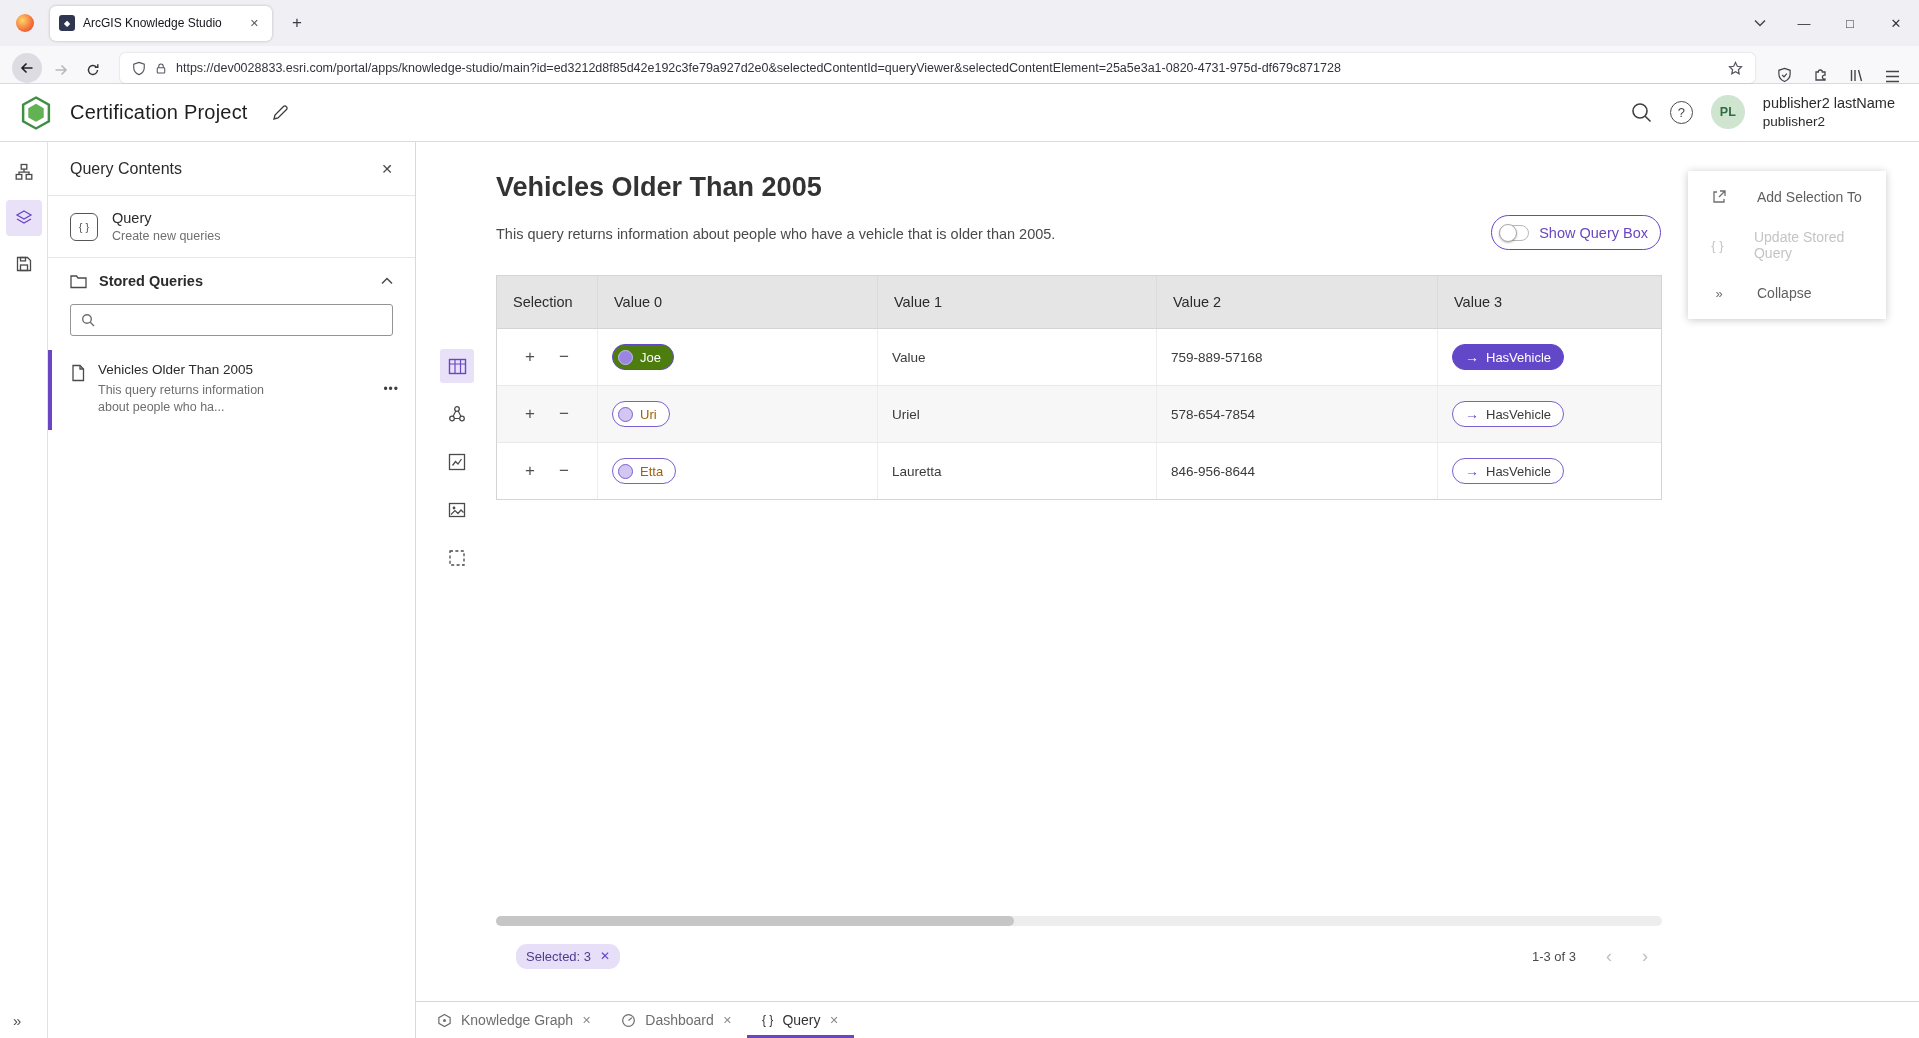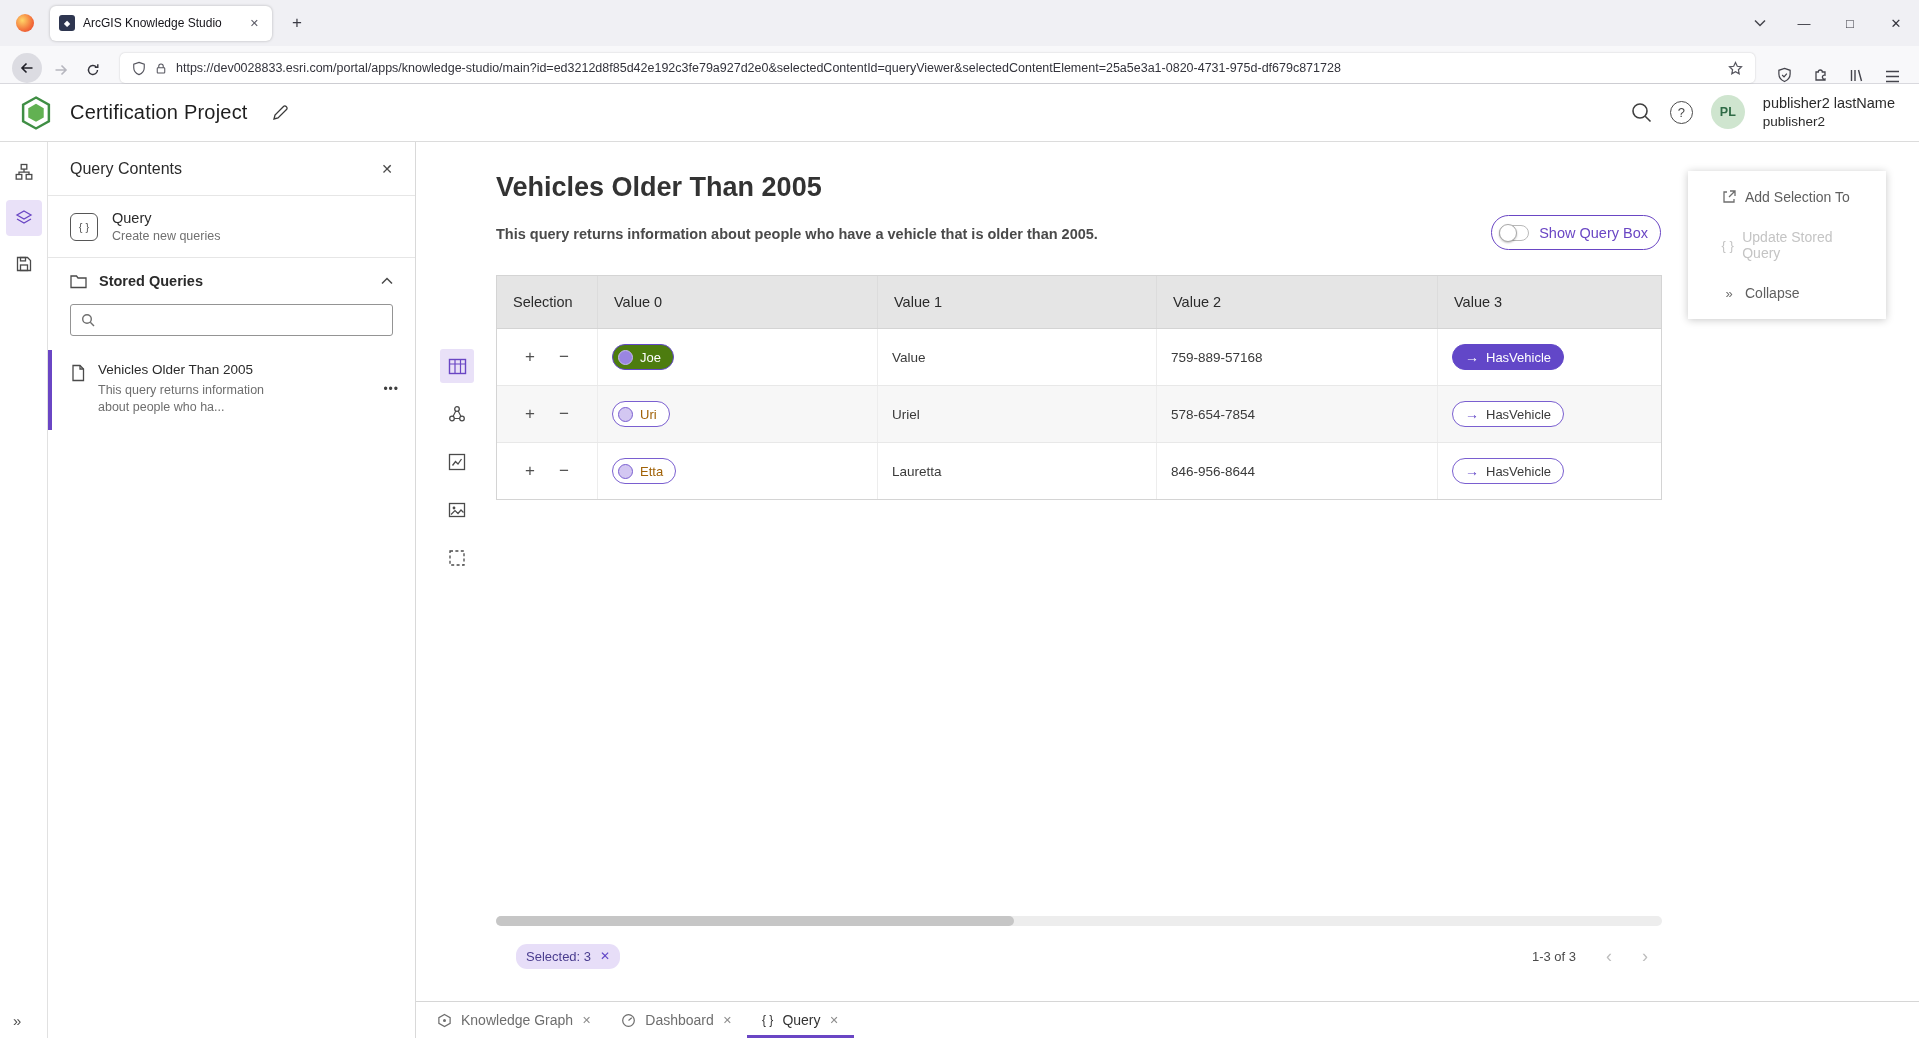--- a/index.html
+++ b/index.html
@@ -66,21 +66,21 @@
   .sq-item { position:relative; display:flex; gap:12px; padding:12px 16px 14px 22px; background:#fff; }
   .sq-item::before { content:""; position:absolute; left:0; top:0; bottom:0; width:4px; background:#6a46c4; }
   .sq-icon { color:#4a4a4a; flex:none; margin-top:2px; }
   .sq-title { font-size:13.5px; color:#2b2b2b; }
   .sq-desc { font-size:12.5px; color:#6e6e6e; line-height:1.35; margin-top:5px; width:190px; }
   .sq-menu { margin-left:auto; align-self:center; color:#3f3f3f; font-size:12px; letter-spacing:1px; }
 
   
   .main { position:absolute; left:416px; top:142px; width:1503px; height:859px; background:#fff; }
   .q-title { position:absolute; left:80px; top:30px; font-size:27px; font-weight:700; color:#333; }
-  .q-desc { position:absolute; left:80px; top:84px; font-size:14.5px; color:#4a4a4a;font-weight:bold; }
+  .q-desc { position:absolute; left:80px; top:84px; font-size:14.5px; color:#4a4a4a; }
   .sqb { position:absolute; right:258px; top:73px; height:35px; border:1px solid #6a46c4; border-radius:18px; display:flex; align-items:center; gap:10px; padding:0 12px 0 7px; }
   .toggle { width:30px; height:16px; border-radius:8px; background:#fff; border:1px solid #b9b9b9; position:relative; flex:none; }
   .toggle-knob { position:absolute; left:-1px; top:-2px; width:18px; height:18px; border-radius:50%; background:#fff; border:1px solid #a9a9a9; box-shadow:0 1px 2px rgba(0,0,0,.25); }
   .sqb-label { color:#6a46c4; font-size:14.5px; }
 
   .mini-bar { position:absolute; left:24px; top:207px; display:flex; flex-direction:column; gap:14px; }
   .mini-btn { width:34px; height:34px; display:flex; align-items:center; justify-content:center; color:#4a4a4a; border-radius:3px; }
   .mini-btn.active { background:#e9e1f8; color:#6a46c4; }
 
   .tbl { position:absolute; left:80px; top:133px; width:1166px; border:1px solid #d4d4d4; }
@@ -107,21 +107,21 @@
   .hscroll-thumb { position:absolute; left:0; top:0; width:518px; height:10px; background:#c6c6c6; border-radius:5px; }
   .tbl-footer { position:absolute; left:80px; top:792px; width:1166px; height:44px; display:flex; align-items:center; }
   .chip { display:inline-flex; align-items:center; gap:9px; background:#e7def8; color:#4a3d8f; font-size:13px; padding:5px 10px; border-radius:11px; margin-left:20px; }
   .chip-x { color:#6247c8; font-size:12px; }
   .pager { margin-left:auto; display:flex; align-items:center; gap:30px; margin-right:14px; }
   .pager-text { font-size:13px; color:#4a4a4a; }
   .pg-btn { font-size:18px; color:#bdbdbd; line-height:1; }
 
   
   .ctx-menu { position:absolute; left:1688px; top:171px; width:198px; background:#fff; box-shadow:0 1px 8px rgba(0,0,0,.22); z-index:5; padding:2px 0; }
-  .ctx-item { height:48px; display:flex; align-items:center; gap:7px; padding:0 32px; font-size:14px; color:#5f5f5f; }
+  .ctx-item { height:48px; display:flex; align-items:center; gap:29px; padding:0 22px; font-size:14px; color:#5f5f5f; }
   .ctx-item .ci { display:flex; color:#6e6e6e; font-size:13px; width:18px; justify-content:center; }
   .ctx-item.disabled { color:#c4c4c4; }
   .ctx-item.disabled .ci { color:#c4c4c4; }
 
   
   .bottom-tabs { position:absolute; left:416px; bottom:0; width:1503px; height:37px; background:#fff; border-top:1px solid #d6d6d6; display:flex; align-items:stretch; padding-left:6px; }
   .btab { display:flex; align-items:center; gap:9px; padding:0 15px; font-size:14px; color:#6e6e6e; }
   .btab .ticon { display:flex; color:inherit; font-size:12px; }
   .btab .tclose { font-size:11px; color:#8d8d8d; }
   .btab.active { color:#333; box-shadow:inset 0 -3px 0 #6a46c4; }

